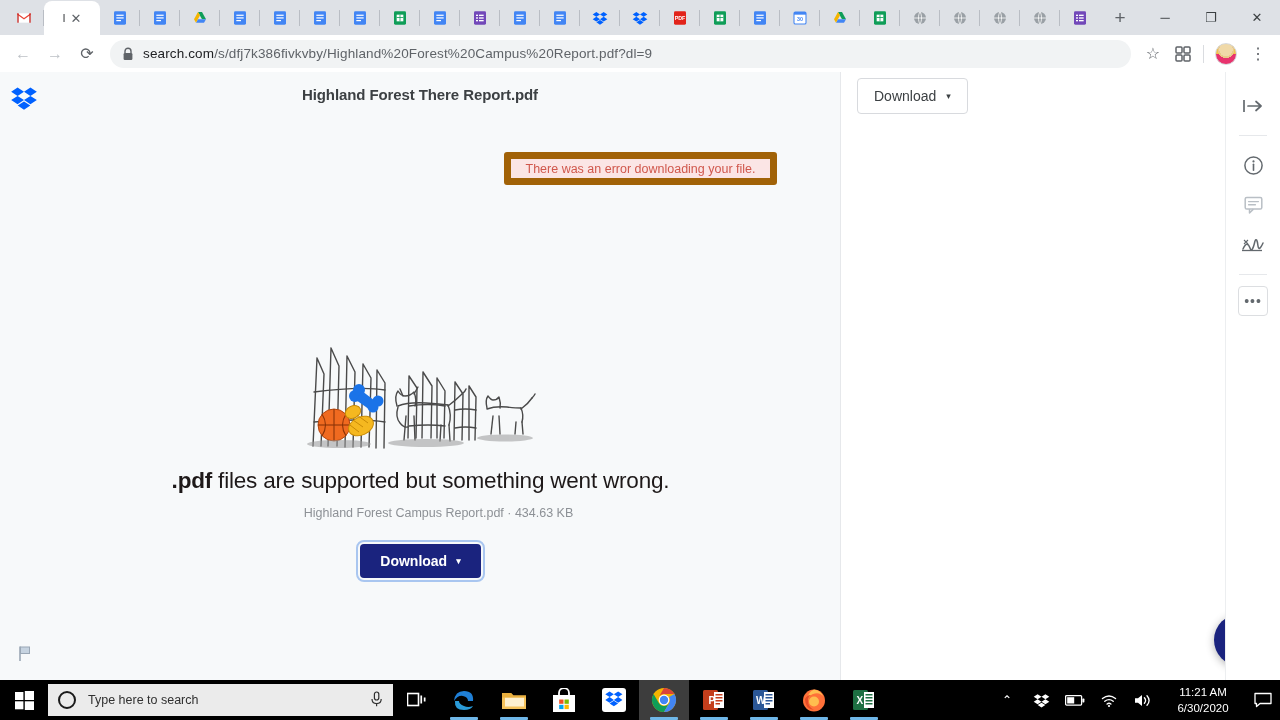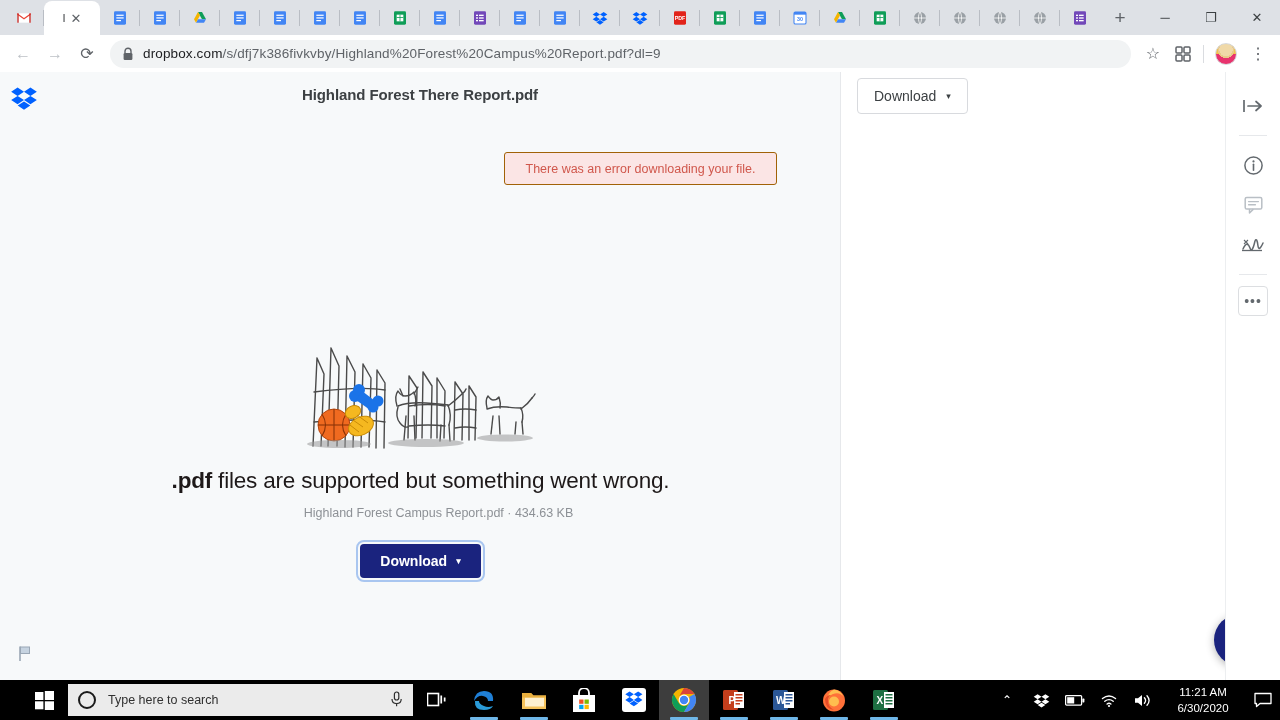--- a/index.html
+++ b/index.html
@@ -96,21 +96,21 @@
   }
   .dbx-logo { position: absolute; left: 10px; top: 12px; }
   .doc-title {
     position: absolute; left: 0; right: 0; top: 14px;
     text-align: center; font-size: 15px; font-weight: bold; color: #3c4043;
     letter-spacing: -0.1px;
   }
   .err-banner {
     position: absolute; left: 504px; top: 80px;
     width: 273px; height: 33px;
-    background: #fbe5e5; border: 1px solid #a16207; border-radius: 3px;
+    background: #fbe5e5; border: 7px solid #a16207; border-radius: 3px;
     display: flex; align-items: center; justify-content: center;
     font-size: 12.5px; color: #d0574c;
   }
 
   .center-block {
     position: absolute; left: 0; top: 262px; width: 841px;
     display: flex; flex-direction: column; align-items: center;
   }
   .illus { width: 280px; height: 130px; }
   .headline {
@@ -165,21 +165,21 @@
   .rail-more {
     width: 30px; height: 30px; border: 1px solid #dcdee1; border-radius: 4px;
     display: flex; align-items: center; justify-content: center;
     color: #63696e; font-size: 14px; letter-spacing: 1px; margin-top: 2px;
   }
 
   
   .taskbar {
     position: absolute; left: 0; bottom: 0;
     width: 1280px; height: 40px; background: #000000;
-    display: flex; align-items: center; padding-left: 20px;
+    display: flex; align-items: center;
   }
   .start { width: 48px; height: 40px; display:flex; align-items:center; justify-content:center; }
   .searchbox {
     width: 345px; height: 32px; background: #ebebeb;
     display: flex; align-items: center; padding: 0 10px; gap: 12px;
     font-size: 12.5px; color: #303030;
   }
   .circ-o { width: 18px; height: 18px; border: 2px solid #1a1a1a; border-radius: 50%; flex:0 0 auto;}
   .mic { margin-left: auto; }
   .taskview { width: 46px; height: 40px; display:flex; align-items:center; justify-content:center; }
@@ -426,21 +426,21 @@
   <div class="toolbar">
     <div class="navbtn disabled">←</div>
     <div class="navbtn disabled">→</div>
     <div class="navbtn">⟳</div>
 
     <div class="omnibox">
       <svg width="12" height="14" viewBox="0 0 12 14">
         <path d="M3 6V4.2a3 3 0 016 0V6" stroke="#5f6368" stroke-width="1.4" fill="none"></path>
         <rect x="1.6" y="6" width="8.8" height="7" rx="1.2" fill="#5f6368"></rect>
       </svg>
-      <span class="url"><span>dropbox.com</span><span class="dim">/s/dfj7k386fivkvby/Highland%20Forest%20Campus%20Report.pdf?dl=9</span></span>
+      <span class="url"><span>search.com</span><span class="dim">/s/dfj7k386fivkvby/Highland%20Forest%20Campus%20Report.pdf?dl=9</span></span>
     </div>
 
     <div class="tb-right">
       <div class="tb-icon" style="font-size:16px;">☆</div>
       <div class="tb-icon">
         <svg width="16" height="16" viewBox="0 0 16 16">
             <rect x="1" y="1" width="6" height="6" rx="1" fill="none" stroke="#5f6368" stroke-width="1.5"></rect>
             <rect x="9" y="1" width="6" height="6" rx="1" fill="none" stroke="#5f6368" stroke-width="1.5"></rect>
             <rect x="1" y="9" width="6" height="6" rx="1" fill="none" stroke="#5f6368" stroke-width="1.5"></rect>
             <rect x="9" y="9" width="6" height="6" rx="1" fill="none" stroke="#5f6368" stroke-width="1.5"></rect>

